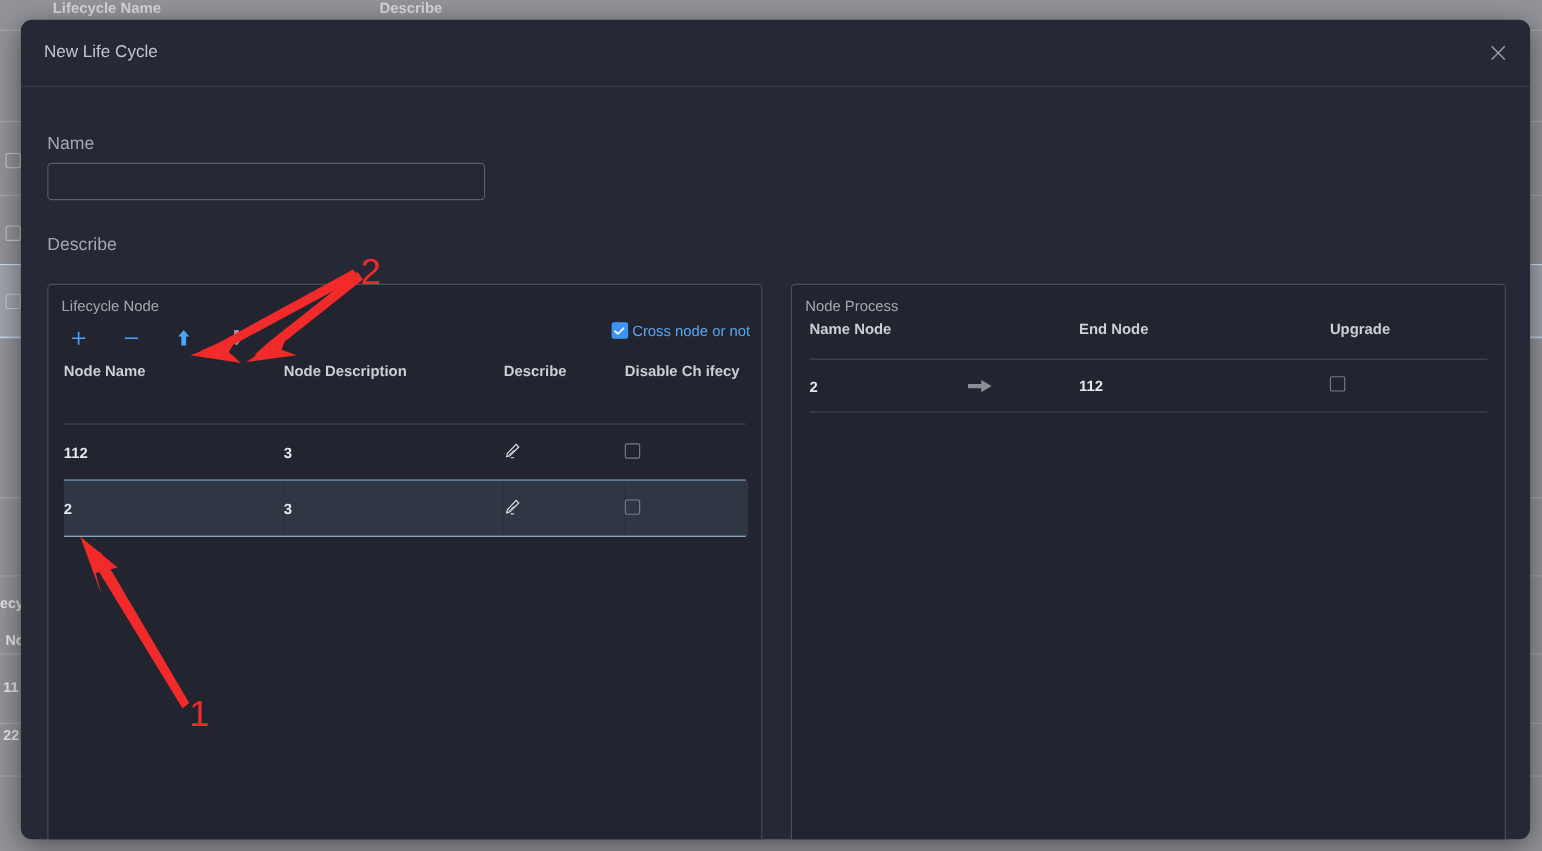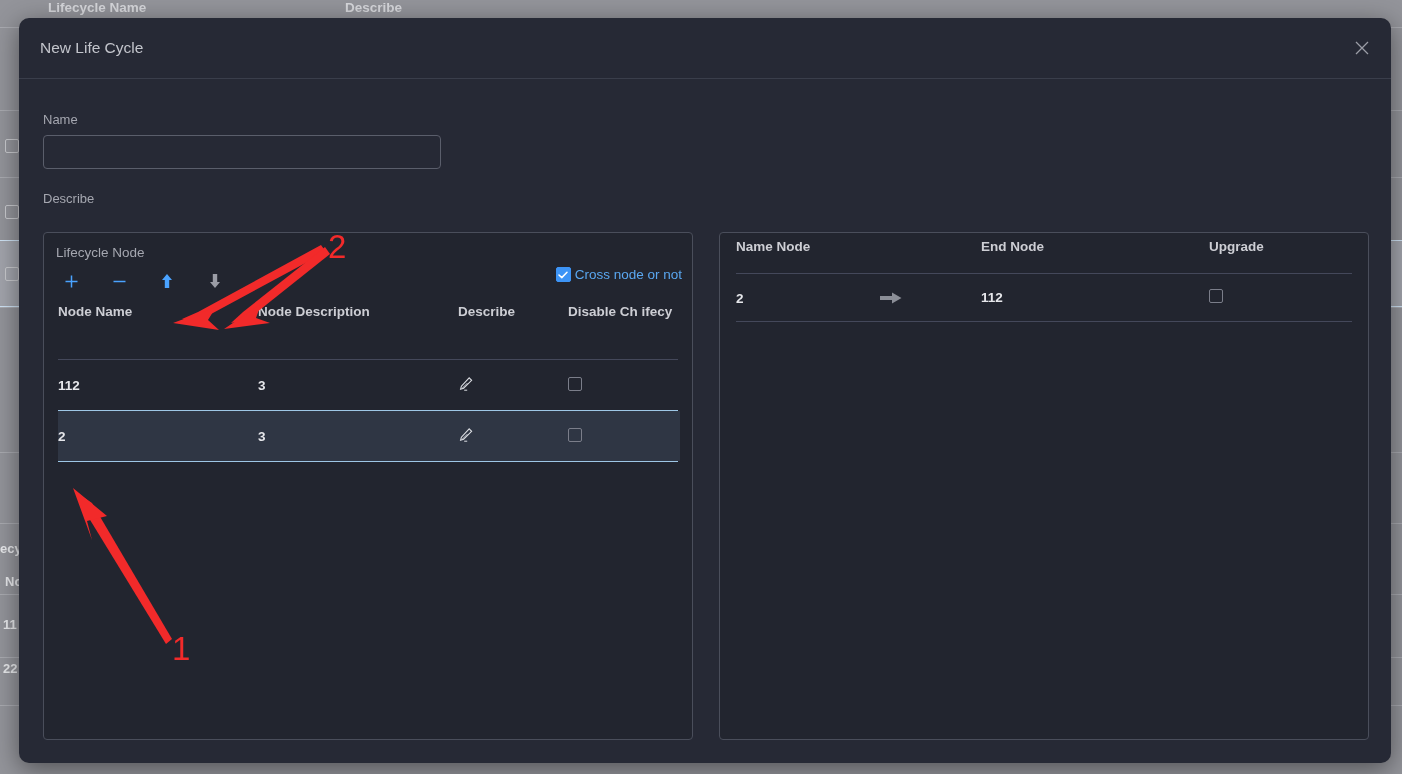--- a/index.html
+++ b/index.html
@@ -61,22 +61,22 @@
     position: absolute; right: 16px; top: 50%; transform: translateY(-50%);
     width: 26px; height: 26px;
     display: flex; align-items: center; justify-content: center;
     color: #9b9da6; font-size: 17px; cursor: pointer;
     line-height: 1;
   }
 
   .modal-body { position: relative; padding: 0 24px; }
 
   .field-label {
-    color: #a5a7b0; font-size: 13px;
-    margin-top: 0; margin-bottom: 8px;
+    color: #a5a7b0; font-size: 16px;
+    margin-top: 10px; margin-bottom: 8px;
   }
   .row-name { padding-top: 33px; }
   .text-input {
     width: 398px; height: 34px;
     background: transparent;
     border: 1px solid #5a5e6b;
     border-radius: 4px;
     color: #d8d9de;
     font-size: 13.5px;
     padding: 0 10px;
@@ -406,20 +406,21 @@
                 <span class="cbx-off"></span>
               </td>
             </tr>
           </tbody>
             </table>
           <div class="lc-row-sel-bot"></div>
         </div>
       </div>
 
       <div class="panel panel-right">
+        <div class="panel-title">Node Process</div>
 
         <div class="np-table-wrap">
           <table class="grid">
             <colgroup>
                 <col style="width:245px">
                 <col style="width:228px">
                 <col style="width:145px">
               </colgroup>
             <tbody>
                 <tr class="np-head-row">

